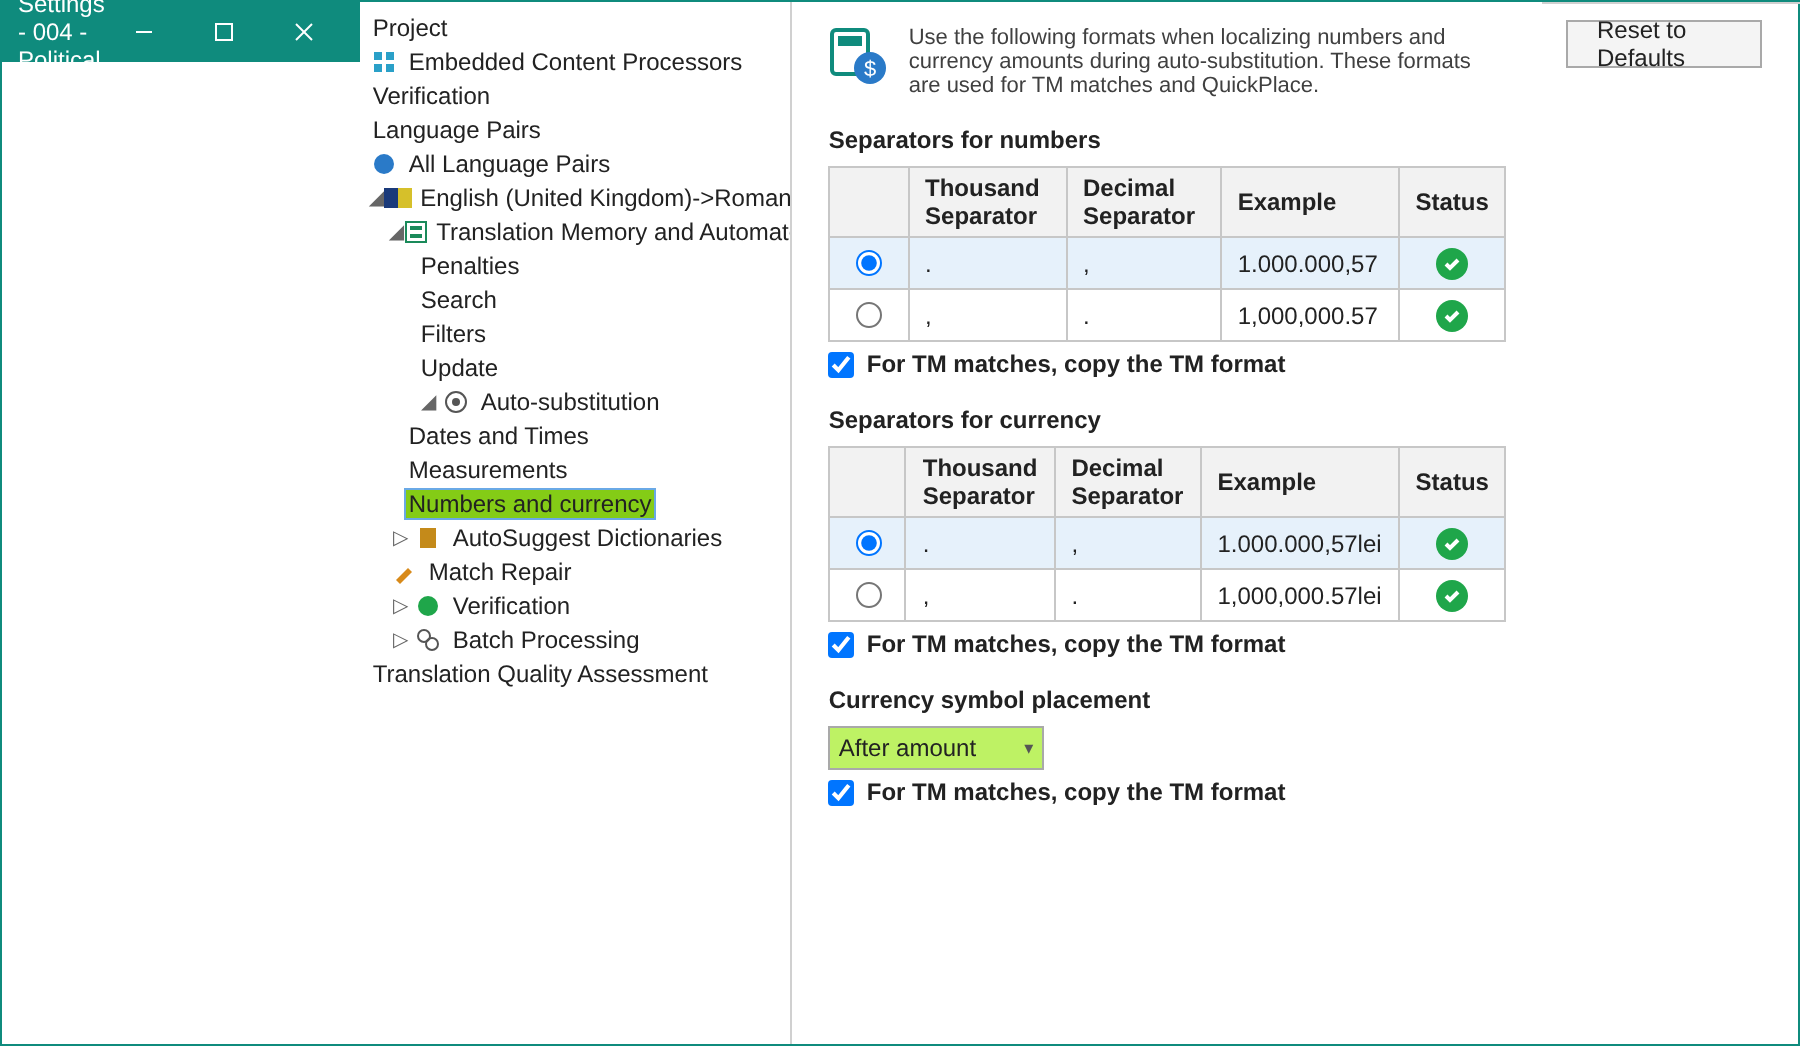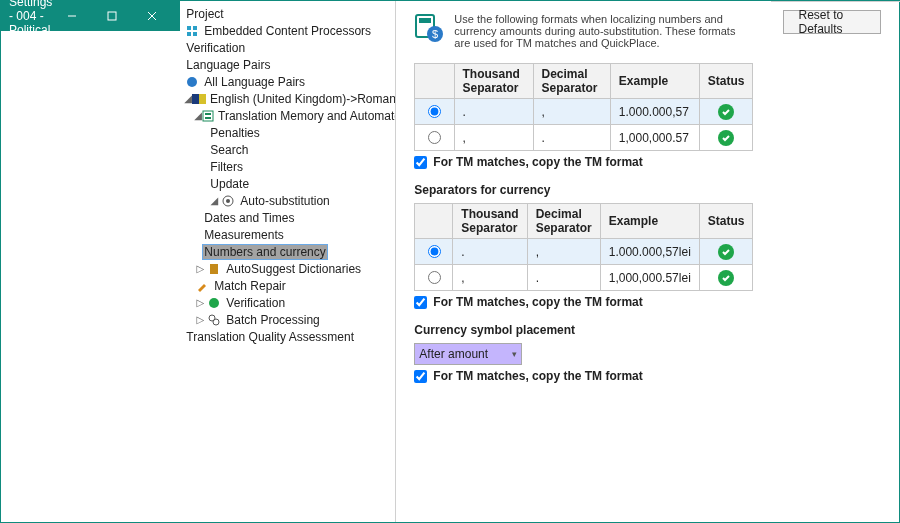--- a/index.html
+++ b/index.html
@@ -8,36 +8,36 @@
   .titlebar .title{flex:1;font-size:12px}
   .titlebar .winbtn{width:40px;height:30px;display:flex;align-items:center;justify-content:center}
   .titlebar .winbtn svg{stroke:#fff;fill:none}
   .body{flex:1;display:flex;min-height:0}
   .sidebar{width:215px;border-right:1px solid #d0d0d0;overflow:hidden;display:flex;flex-direction:column;padding-top:4px}
   .tree{flex:1;overflow:hidden}
   .node{display:flex;align-items:center;height:17px;padding:0 4px;white-space:nowrap;cursor:default}
   .node .exp{width:12px;text-align:center;color:#666;font-size:10px}
   .node .ic{width:16px;height:16px;display:flex;align-items:center;justify-content:center;margin-right:2px}
   .node .lbl{padding:0 2px}
-  .node.selected .lbl{border:1px solid #6aa9e6;background:#a3a3a3;padding:0 1px}
+  .node.selected .lbl{border:1px solid #6aa9e6;background:#84cc16;padding:0 1px}
   .ind1{padding-left:14px}.ind2{padding-left:28px}.ind3{padding-left:22px}
   .content{flex:1;padding:12px 18px;overflow:auto}
   .intro{display:flex;align-items:flex-start;gap:10px;margin-bottom:14px}
   .intro .txt{font-size:11px;color:#404040}
   .section-h{font-weight:bold;margin:4px 0 6px 0}
   table.sep{border-collapse:collapse;margin-bottom:4px}
   table.sep th,table.sep td{border:1px solid #c7c7c7;padding:3px 8px;font-size:12px;text-align:left;height:18px}
   table.sep th{background:#f2f2f2;font-weight:bold}
   table.sep tr.sel td{background:#e6f1fb}
   .radiocell{width:28px;text-align:center}
   .status-ok{display:inline-flex;width:16px;height:16px;border-radius:8px;background:#1fa64a;align-items:center;justify-content:center}
   .status-ok svg{stroke:#fff;stroke-width:2;fill:none}
   label.chk{display:flex;align-items:center;gap:6px;margin:4px 0 14px 0;font-weight:bold}
   label.chk input{margin:0}
-  .dropdown{display:inline-flex;align-items:center;border:1px solid #a9a9a9;height:20px;padding:0 4px;gap:24px;background:#c4b5fd}
+  .dropdown{display:inline-flex;align-items:center;border:1px solid #a9a9a9;height:20px;padding:0 4px;gap:24px;background:#bef264}
   .dropdown .arrow{font-size:9px;color:#555}
   .footer{height:40px;border-top:1px solid #d0d0d0;display:flex;align-items:center;padding:0 12px;gap:10px}
   .footer .spacer{flex:1}
   .btn{height:22px;min-width:68px;border:1px solid #a9a9a9;background:#f4f4f4;display:flex;align-items:center;justify-content:center;padding:0 14px;cursor:default}
   .btn.primary{border:1px solid #4a90d9}
   .col-radio{width:34px}
   .col-th{width:110px}
   .col-dec{width:104px}
   .col-ex{width:90px}
   .col-st{width:38px;text-align:center}
@@ -198,20 +198,21 @@
           <svg width="30" height="30">
               <rect x="2" y="2" width="18" height="22" rx="2" fill="none" stroke="#0f8b7d" stroke-width="2"></rect>
               <rect x="5" y="5" width="12" height="5" fill="#0f8b7d"></rect>
               <circle cx="21" cy="21" r="8" fill="#2a7ac8"></circle>
               <text x="21" y="25" font-size="11" fill="#fff" text-anchor="middle">$</text>
             </svg>
         </span>
         <div class="txt">Use the following formats when localizing numbers and currency amounts during auto-substitution. These formats are used for TM matches and QuickPlace.</div>
       </div>
 
+      <div class="section-h">Separators for numbers</div>
       <table class="sep">
         <tbody>
             <tr>
           <th class="col-radio"></th>
           <th class="col-th">Thousand Separator</th>
           <th class="col-dec">Decimal Separator</th>
           <th class="col-ex">Example</th>
           <th class="col-st center">Status</th>
         </tr>
         <tr class="sel">

